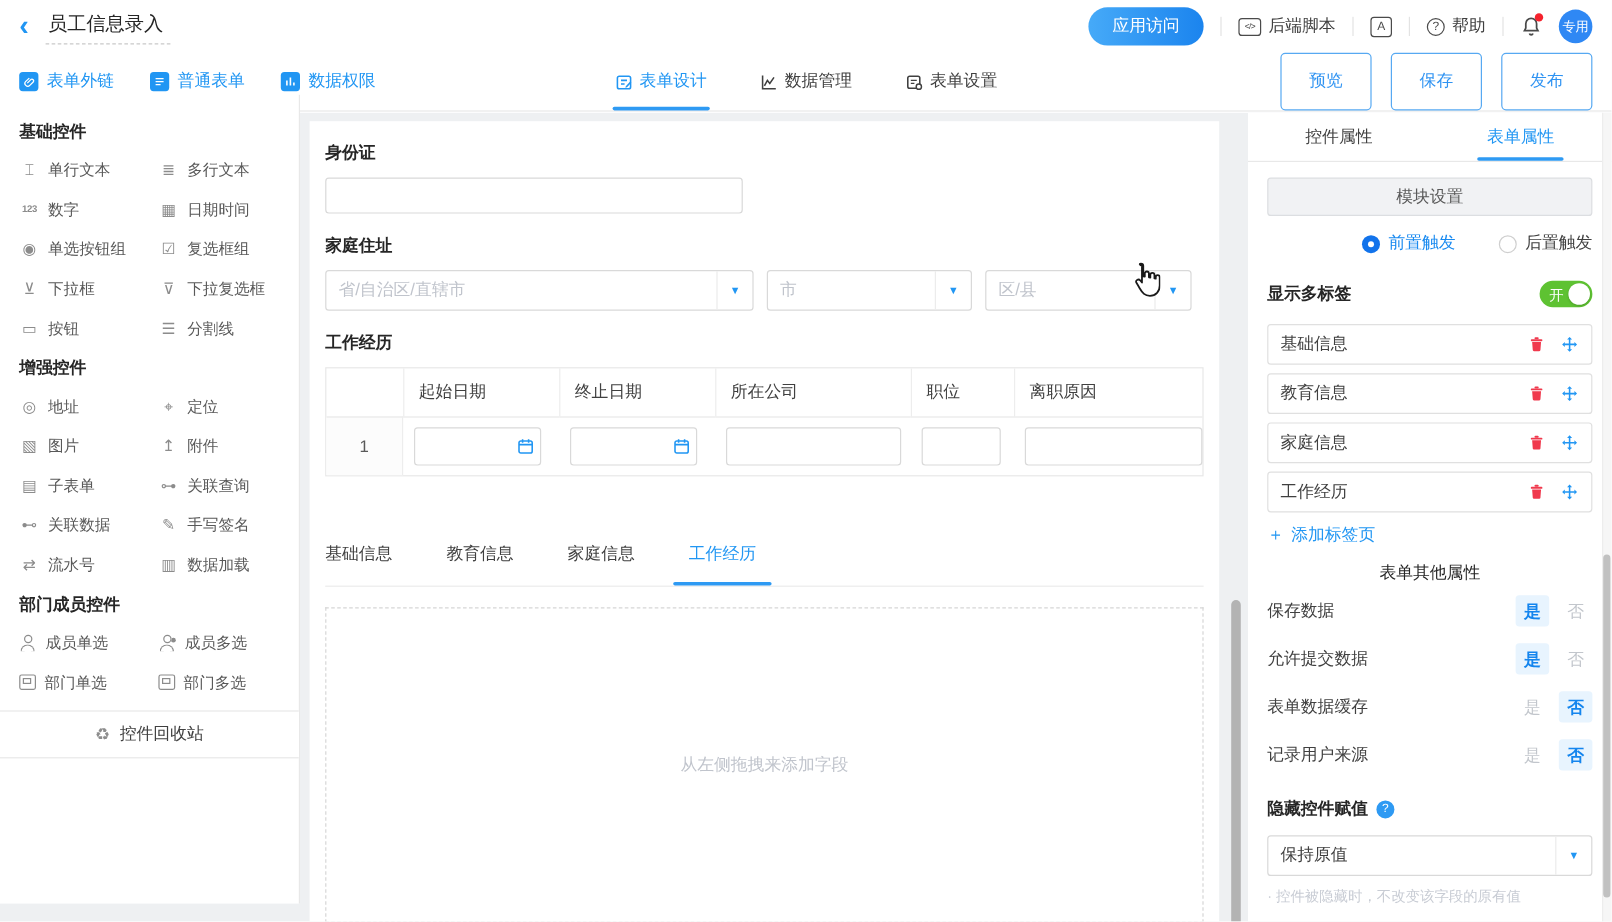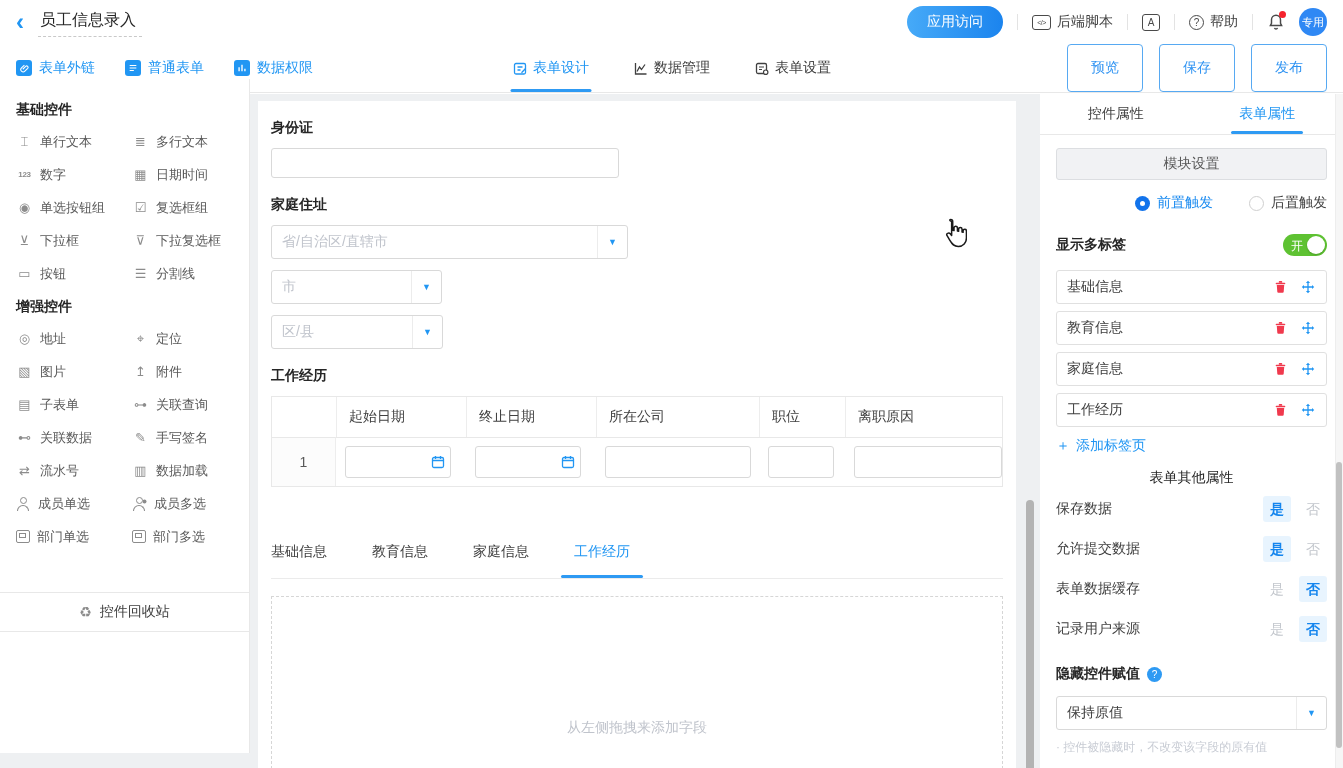--- a/index.html
+++ b/index.html
@@ -48,21 +48,21 @@
   .ic-dept{position:relative;width:14px;height:13px;flex:none;border:1.4px solid #8c8c8c;border-radius:2px;}
   .ic-dept::before{content:"";position:absolute;left:2px;top:2px;width:5px;height:3px;border:1.2px solid #8c8c8c;}
   .recycle-bar{position:absolute;left:0;top:513px;width:249px;height:40px;border-top:1px solid #e8e8e8;border-bottom:1px solid #e8e8e8;display:flex;align-items:center;justify-content:center;gap:8px;color:#404040;cursor:pointer;background:#fff;}
   .recycle-bar .ri{color:#8c8c8c;}
 
   
   .canvas{position:absolute;left:258px;top:101px;width:758px;height:667px;background:#fff;padding:10px 13px;overflow:hidden;}
   .flabel{font-weight:600;color:#262626;margin:8px 0 11px;}
   .txt-input{width:348px;height:30px;border:1px solid #d9d9d9;border-radius:3px;background:#fff;outline:none;display:block;}
   .fld{margin-bottom:18px;}
-  .sel-row{display:flex;gap:11px;flex-direction:column;}
+  .sel-row{display:flex;gap:11px;}
   .sel{height:34px;border:1px solid #d9d9d9;border-radius:3px;display:flex;align-items:center;cursor:pointer;background:#fff;}
   .sel .ph{flex:1;padding-left:10px;color:#c0c4cc;}
   .sel .caretbox{width:30px;align-self:stretch;border-left:1px solid #ececec;display:flex;align-items:center;justify-content:center;color:#2196f3;font-size:9px;}
   .w-prov{width:357px;}.w-city{width:171px;}.w-dist{width:172px;}
   .wtable{margin-top:2px;border:1px solid #e8e8e8;display:grid;grid-template-columns:64px 130px 130px 163px 86px 1fr;width:732px;}
   .th{height:40px;display:flex;align-items:center;padding-left:12px;color:#404040;border-left:1px solid #ededed;}
   .th:first-child{border-left:none;}
   .td{height:49px;display:flex;align-items:center;border-top:1px solid #e8e8e8;}
   .td.num{justify-content:center;color:#595959;background:#fcfcfc;border-right:1px solid #ededed;}
   .mini{height:32px;border:1px solid #d9d9d9;border-radius:3px;background:#fff;display:flex;align-items:center;margin-left:9px;}
@@ -295,20 +295,21 @@
     <div class="witem">
         <span class="wi">⇄</span>
         <span>流水号</span>
       </div>
     <div class="witem">
         <span class="wi">▥</span>
         <span>数据加载</span>
       </div>
   </div>
 
+  <div class="sec-title">部门成员控件</div>
   <div class="wgrid">
     <div class="witem">
         <span class="ic-person"></span>
         <span>成员单选</span>
       </div>
     <div class="witem">
         <span class="ic-person multi"></span>
         <span>成员多选</span>
       </div>
     <div class="witem">

